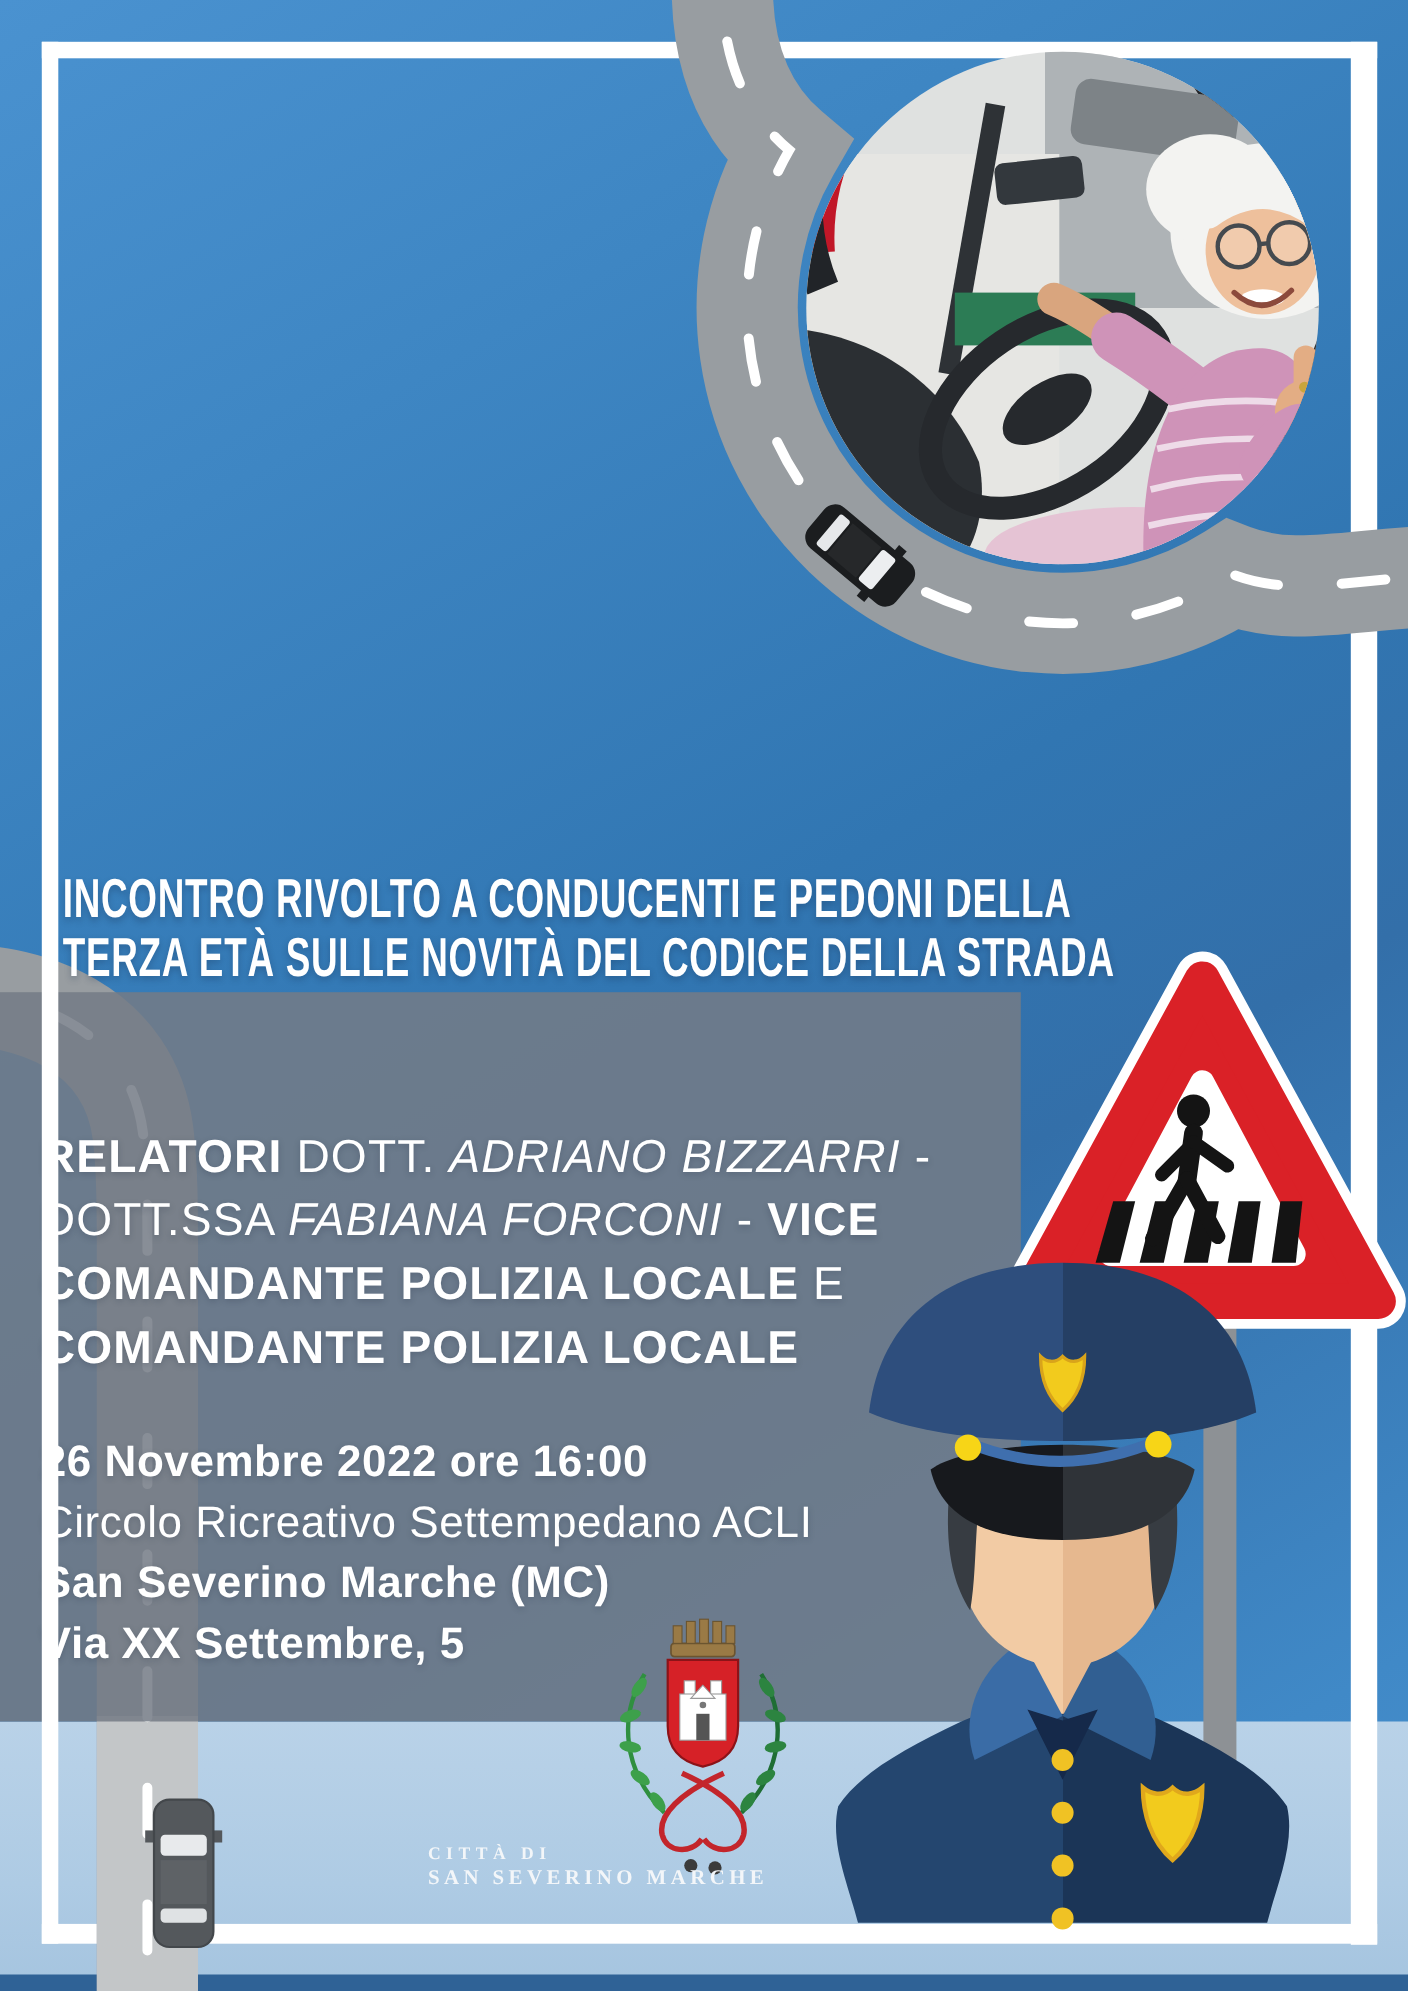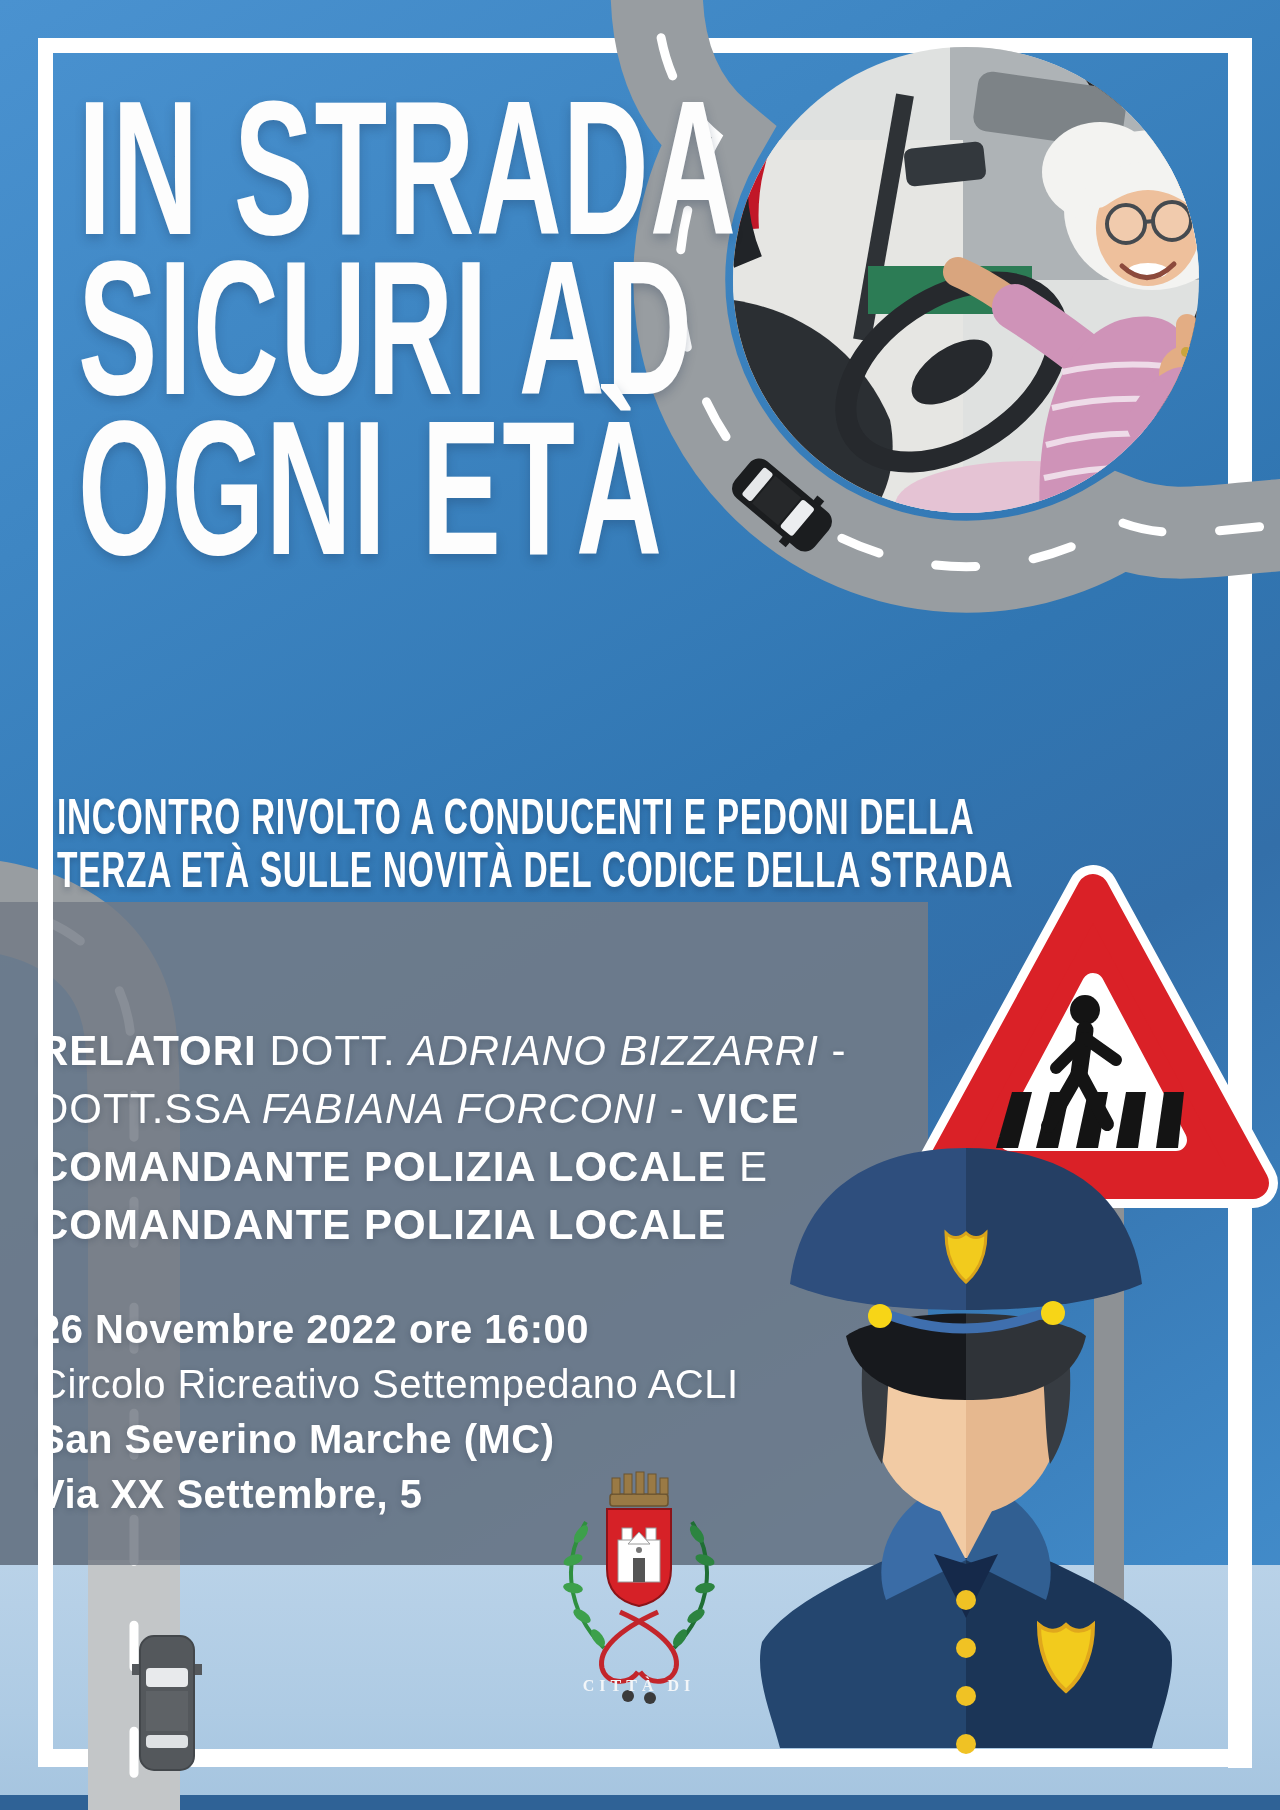--- a/index.html
+++ b/index.html
@@ -35,21 +35,21 @@
   .speakers{position:absolute;left:38px;top:120px;width:880px;color:#fff;
     font-size:42px;line-height:58px;letter-spacing:1px;
     text-shadow:0 2px 6px rgba(30,45,65,.25);}
   .speakers .b{font-weight:bold;}
   .speakers .i{font-style:italic;}
   .event{position:absolute;left:38px;top:400px;width:860px;color:#fff;
     font-size:40px;line-height:55px;letter-spacing:.5px;
     text-shadow:0 2px 6px rgba(30,45,65,.25);}
   .event .b{font-weight:bold;}
   
-  .crest-caption{position:absolute;left:389px;top:1676px;width:500px;z-index:9;text-align:center;
+  .crest-caption{position:absolute;left:389px;top:1676px;width:500px;z-index:9;text-align:left;
     color:#f3f6f9;font-family:"Liberation Serif", serif;font-weight:bold;}
   .crest-caption .c1{font-size:16px;letter-spacing:5px;line-height:20px;}
   .crest-caption .c2{font-size:19px;letter-spacing:4px;line-height:24px;}
 </style>
 </head>
 <body>
 
 <div class="poster">
 
   <div class="bottom-section"></div>
@@ -137,25 +137,20 @@
       <ellipse cx="1148" cy="271" rx="20" ry="8" fill="#ffffff"></ellipse>
       <path d="M 1122,266 Q 1148,290 1174,264" fill="none" stroke="#8c4a3c" stroke-width="5" stroke-linecap="round"></path>
 
       <rect x="1176" y="314" width="22" height="56" rx="11" fill="#e3ad84"></rect>
       <circle cx="1188" cy="374" r="29" fill="#e3ad84"></circle>
       <circle cx="1186" cy="352" r="5" fill="#caa53c"></circle>
       <path d="M 1152,424 Q 1166,398 1182,392" fill="none" stroke="#cf93b8" stroke-width="50" stroke-linecap="round"></path>
     </g>
   </svg>
 
-  <div class="title">
-    <div class="t-line">IN STRADA</div>
-    <div class="t-line">SICURI AD</div>
-    <div class="t-line">OGNI ETÀ</div>
-  </div>
   <div class="subtitle">
     <div class="s-line">INCONTRO RIVOLTO A CONDUCENTI E PEDONI DELLA</div>
     <div class="s-line">TERZA ETÀ SULLE NOVITÀ DEL CODICE DELLA STRADA</div>
   </div>
 
   <div class="panel">
     <div class="speakers">
       <div>
         <span class="b">RELATORI</span>
         <span>DOTT.</span>
@@ -318,15 +313,16 @@
         <path d="M 620,1612 C 660,1630 680,1650 676,1668 C 672,1684 650,1686 640,1672" fill="none" stroke="#c3252b" stroke-width="5"></path>
         <path d="M 658,1612 C 618,1630 598,1650 602,1668 C 606,1684 628,1686 638,1672" fill="none" stroke="#c3252b" stroke-width="5"></path>
         <circle cx="628" cy="1696" r="6" fill="#3b3b3b"></circle>
         <circle cx="650" cy="1698" r="6" fill="#3b3b3b"></circle>
       </g>
     </g>
   </svg>
 
   <div class="crest-caption">
     <div class="c1">CITTÀ DI</div>
+    <div class="c2">SAN SEVERINO MARCHE</div>
   </div>
 
 </div>
 
 </body></html>

